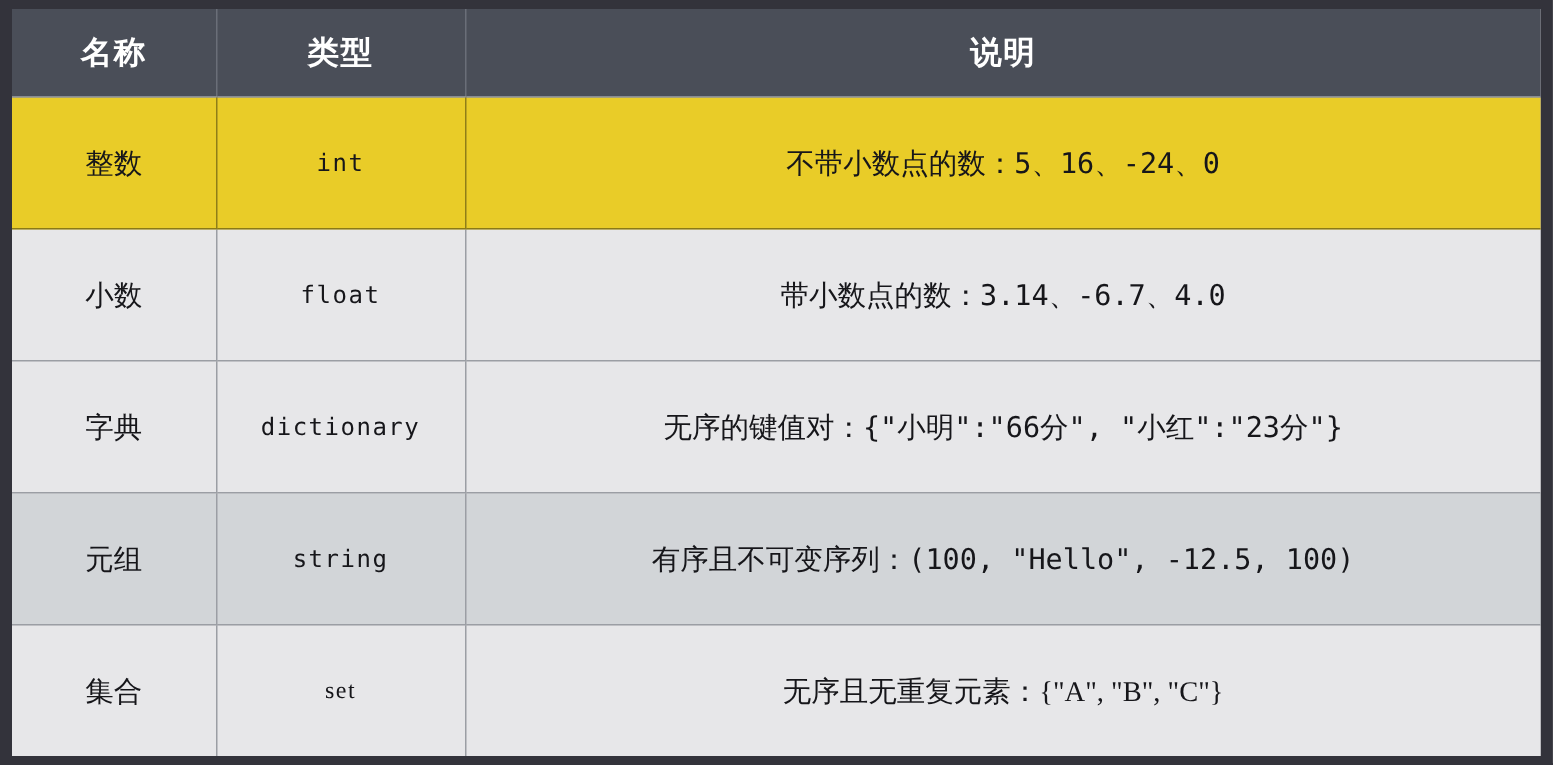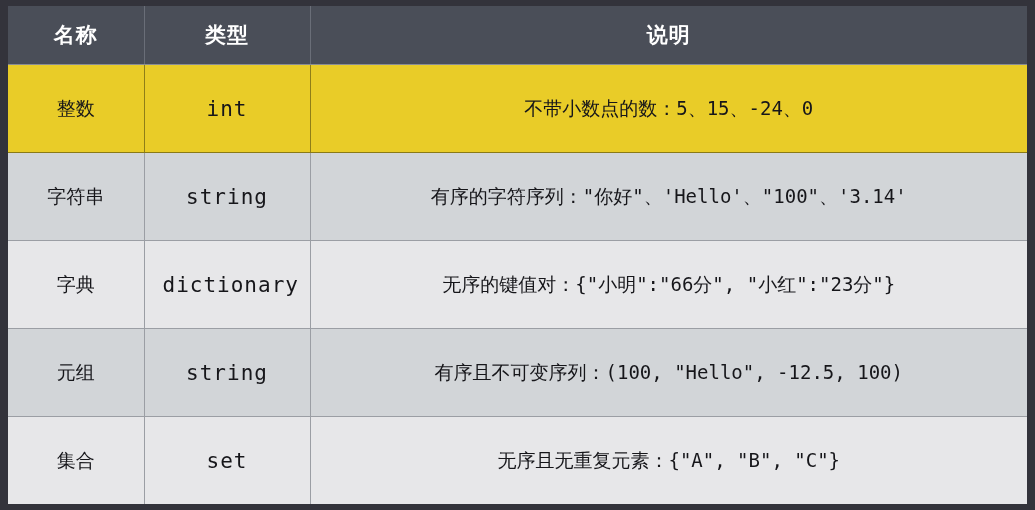--- a/index.html
+++ b/index.html
@@ -55,38 +55,38 @@
     text-align: center;
     padding: 0 18px;
     height: 53px;
     border-right: 1px solid #9b9ea4;
     border-bottom: 1px solid #9b9ea4;
     border-top: 1px solid #f5f5f7;
     color: #16161a;
     vertical-align: middle;
   }
   tbody td:last-child { border-right: none; }
-  tbody tr:last-child td { border-bottom: none; }
+  tbody tr:last-child td { border-bottom: none; font-family: Liberation Serif, serif; }
 
   tbody tr.row-light td { background: #e7e7e9; }
   tbody tr.row-dark  td { background: #d2d5d8; }
   tbody tr.row-highlight td {
     background: #e9cc28;
     border-top-color: #f2dc62;
     border-right-color: #8f7e18;
     border-bottom-color: #8a7a17;
   }
   tbody tr.row-highlight td:last-child { border-right: none; }
 
   td.cell-name {
     font-size: 19px;
     font-family: "Liberation Sans", "DejaVu Sans", sans-serif;
   }
   td.cell-type {
-    font-size: 21px;
+    font-size: 16px;
     font-family: "DejaVu Sans Mono", "Liberation Mono", monospace;
     letter-spacing: 1px;
   }
   td.cell-desc {
     font-size: 19px;
     font-family: "DejaVu Sans Mono", "Liberation Mono", monospace;
     letter-spacing: 0px;
     white-space: nowrap;
   }
 </style>
@@ -104,26 +104,26 @@
       <tr>
         <th>名称</th>
         <th>类型</th>
         <th>说明</th>
       </tr>
     </thead>
     <tbody id="table-body">
         <tr class="row-highlight">
           <td class="cell-name">整数</td>
           <td class="cell-type">int</td>
-          <td class="cell-desc">不带小数点的数：5、15、-24、0</td>
+          <td class="cell-desc">不带小数点的数：5、16、-24、0</td>
         </tr>
-        <tr class="row-dark">
-          <td class="cell-name">字符串</td>
-          <td class="cell-type">string</td>
-          <td class="cell-desc">有序的字符序列："你好"、'Hello'、"100"、'3.14'</td>
+        <tr class="row-light">
+          <td class="cell-name">小数</td>
+          <td class="cell-type">float</td>
+          <td class="cell-desc">带小数点的数：3.14、-6.7、4.0</td>
         </tr>
         <tr class="row-light">
           <td class="cell-name">字典</td>
           <td class="cell-type">dictionary</td>
           <td class="cell-desc">无序的键值对：{"小明":"66分", "小红":"23分"}</td>
         </tr>
         <tr class="row-dark">
           <td class="cell-name">元组</td>
           <td class="cell-type">string</td>
           <td class="cell-desc">有序且不可变序列：(100, "Hello", -12.5, 100)</td>

